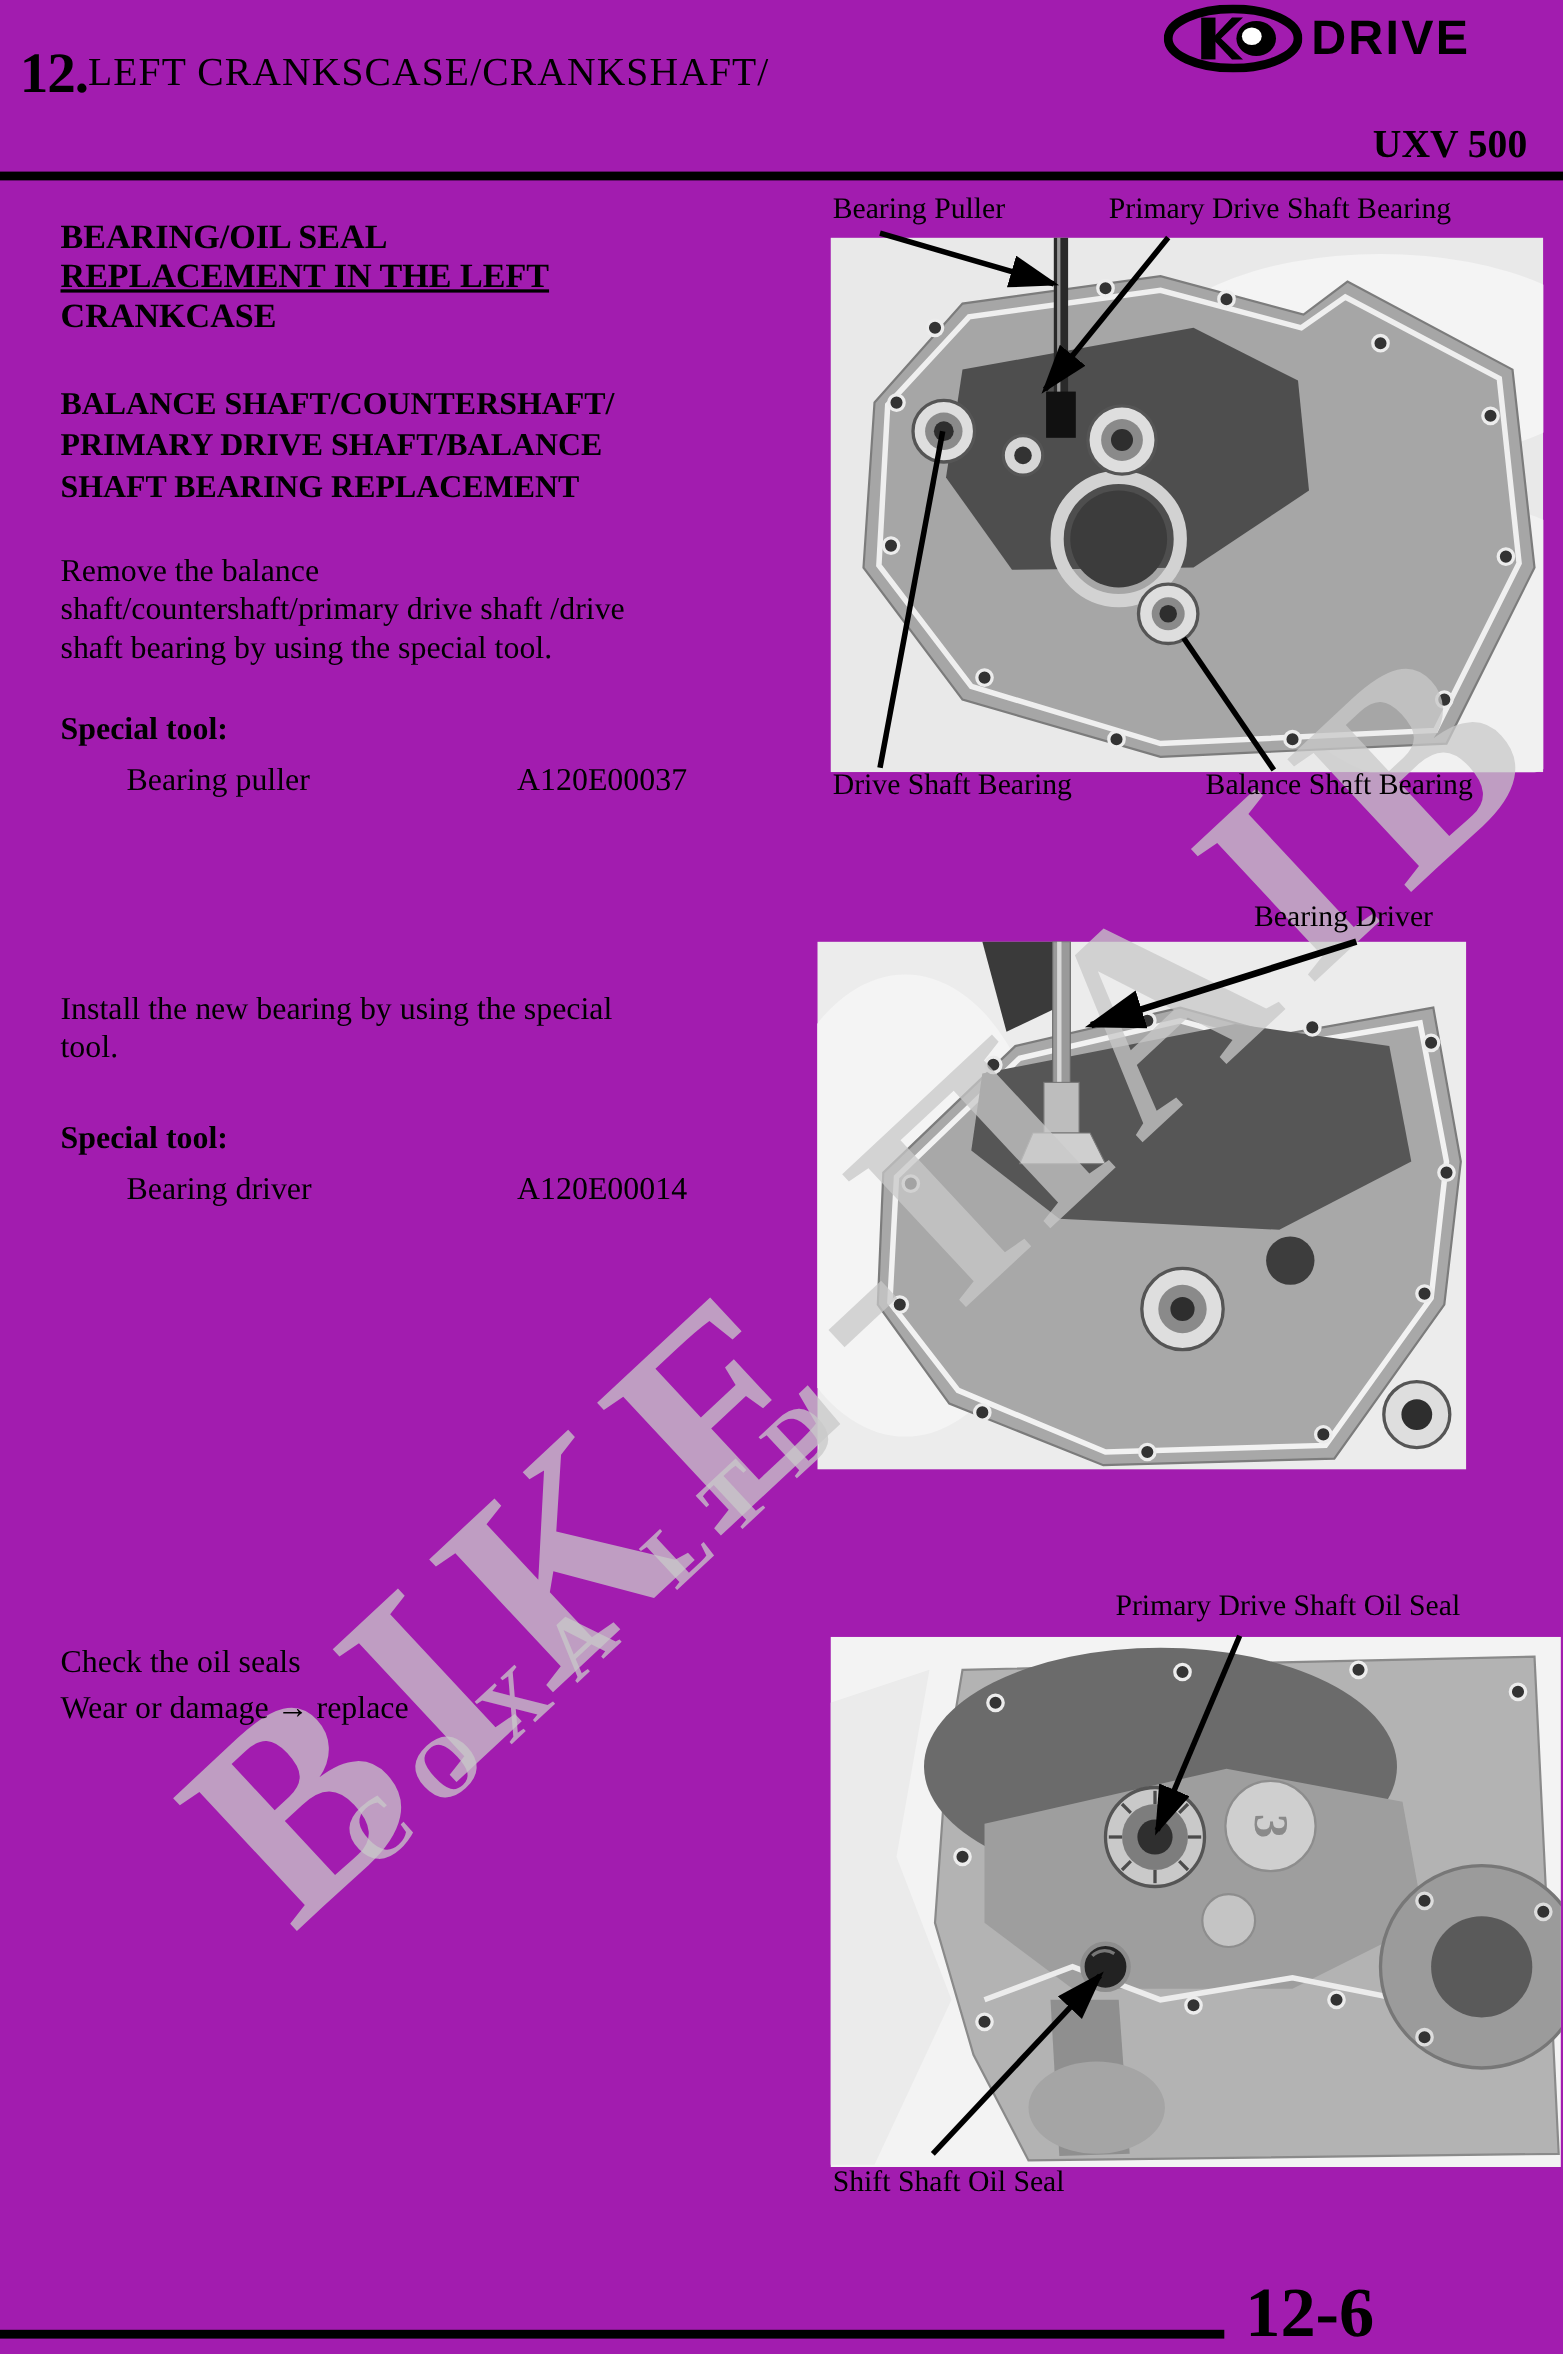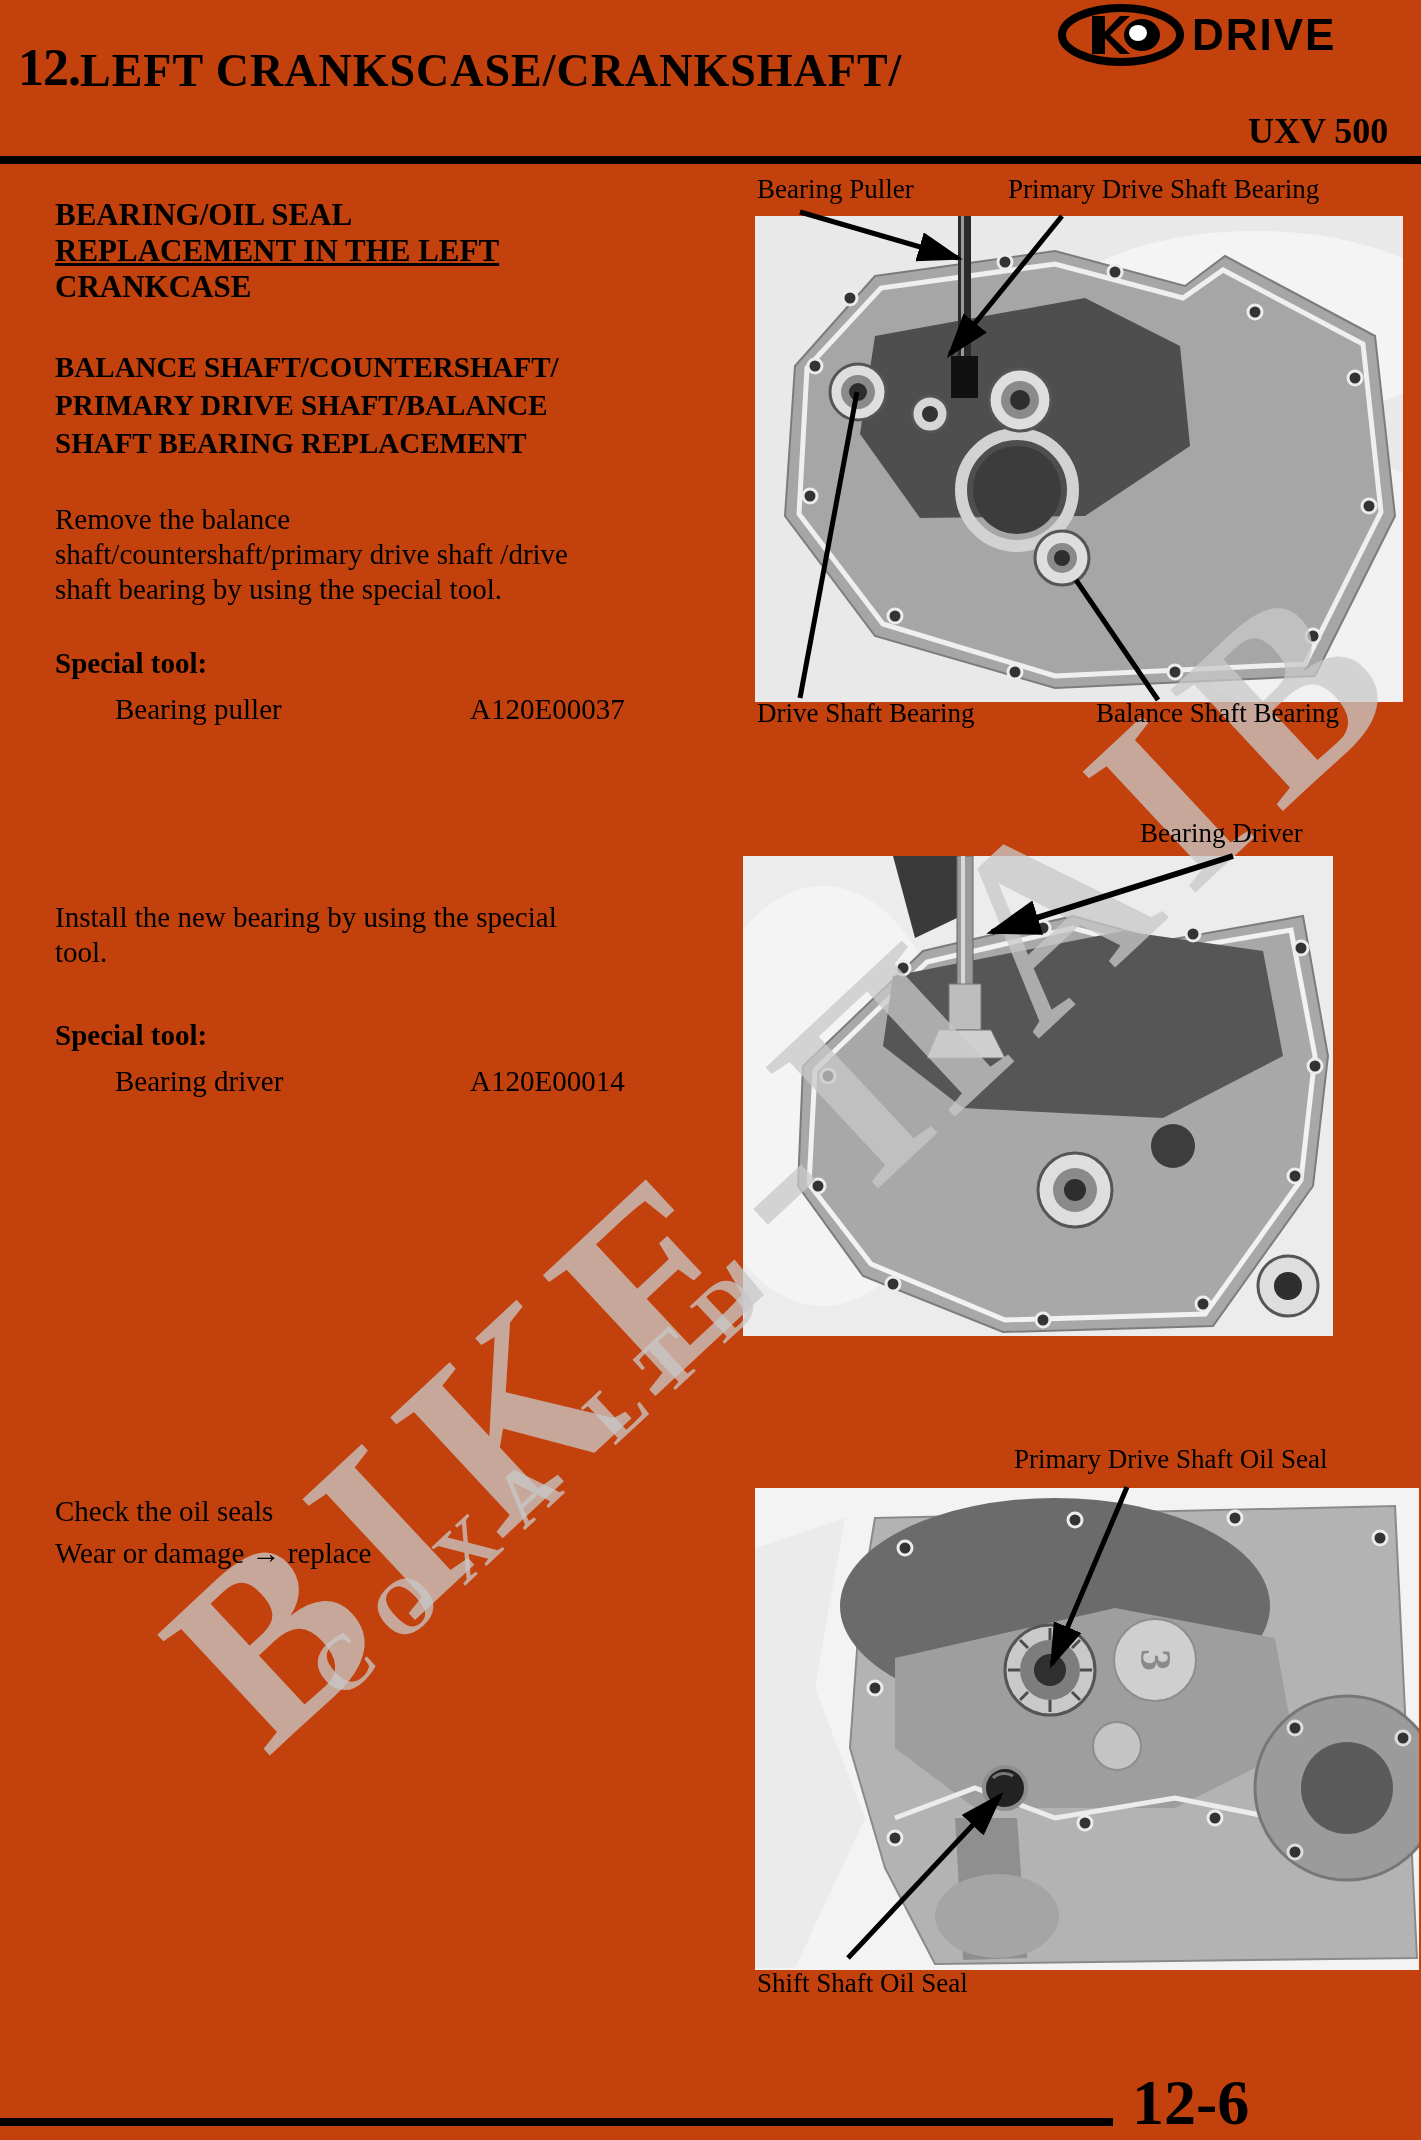--- a/index.html
+++ b/index.html
@@ -1,23 +1,23 @@
 <!DOCTYPE html>
 <html><head>
 <meta charset="utf-8">
 <style>
   html,body{margin:0;padding:0;background:#ffffff;}
   .page{
-    position:relative;width:1421px;height:2140px;background:#c2410c;
+    position:relative;width:1421px;height:2140px;background:#a21caf;
     overflow:hidden;font-family:"Liberation Serif",serif;color:#000;
   }
   .abs{position:absolute;}
   
   .chapter-num{font-size:52px;font-weight:bold;letter-spacing:-1px;}
-  .title-line{font-size:46px;font-weight:bold;letter-spacing:1px;white-space:nowrap;}
+  .title-line{font-size:36px;font-weight:normal;letter-spacing:1px;white-space:nowrap;}
   .model{font-size:36px;font-weight:bold;}
   .brand-text{font-family:"Liberation Sans",sans-serif;font-size:44px;font-weight:bold;letter-spacing:2px;}
   .header-rule{left:0;top:156px;width:1421px;height:8px;background:#000;}
   
   .h1-line{font-size:31px;font-weight:bold;line-height:38px;white-space:nowrap;}
   .h2-line{font-size:29px;font-weight:bold;line-height:38px;white-space:nowrap;}
   .body-line{font-size:29px;line-height:35px;white-space:nowrap;}
   .bold{font-weight:bold;}
   
   .fig-label{font-size:27px;white-space:nowrap;z-index:4;}

